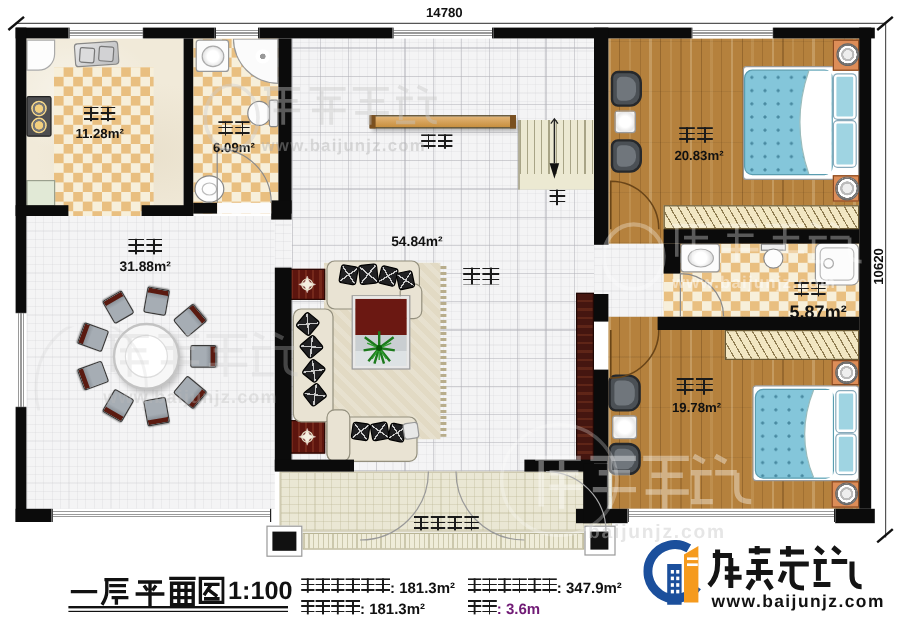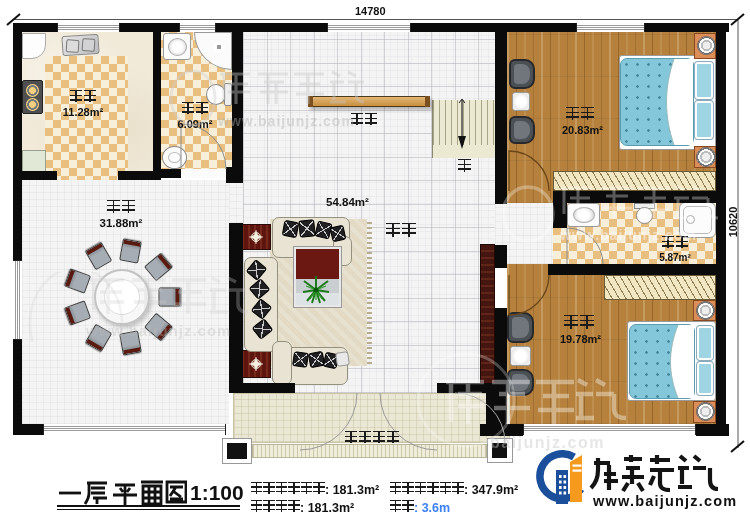--- a/index.html
+++ b/index.html
@@ -255,21 +255,21 @@
 <div class="lbl" style="left:562px;top:106px;width:36px">
   <span class="z" style="width:13px;height:13px"></span><span class="z" style="width:13px;height:13px"></span>
   <div class="num" style="font-size:11px">20.83m²</div>
 </div>
 <div class="lbl" style="left:560px;top:315px;width:38px">
   <span class="z" style="width:14px;height:14px"></span><span class="z" style="width:14px;height:14px"></span>
   <div class="num" style="font-size:11px">19.78m²</div>
 </div>
 <div class="lbl" style="left:658px;top:234px;width:34px">
   <span class="z" style="width:12px;height:12px"></span><span class="z" style="width:12px;height:12px"></span>
-  <div class="num" style="font-size:10px">5.87m²</div>
+  <div class="num" style="font-size:15px">5.87m²</div>
 </div>
 <div class="lbl" style="left:348px;top:111px;width:32px">
   <span class="z" style="width:12px;height:12px"></span><span class="z" style="width:12px;height:12px"></span>
 </div>
 <div class="lbl" style="left:456px;top:158px;width:16px">
   <span class="z" style="width:13px;height:13px"></span>
 </div>
 <div class="lbl" style="left:344px;top:429px;width:56px">
   <span class="z" style="width:12px;height:12px"></span><span class="z" style="width:12px;height:12px"></span><span class="z" style="width:12px;height:12px"></span><span class="z" style="width:12px;height:12px"></span>
 </div>
@@ -299,21 +299,21 @@
 <div class="a" style="left:57px;top:509px;width:183px;height:1px;background:#111"></div>
 <div class="a" style="left:250px;top:482px;font-size:12.5px;font-weight:bold;color:#111">
   <span class="z2"></span><span class="z2"></span><span class="z2"></span><span class="z2"></span><span class="z2"></span><span class="z2"></span>: 181.3m²
 </div>
 <div class="a" style="left:250px;top:500px;font-size:12.5px;font-weight:bold;color:#111">
   <span class="z2"></span><span class="z2"></span><span class="z2"></span><span class="z2"></span>: 181.3m²
 </div>
 <div class="a" style="left:389px;top:482px;font-size:12.5px;font-weight:bold;color:#111">
   <span class="z2"></span><span class="z2"></span><span class="z2"></span><span class="z2"></span><span class="z2"></span><span class="z2"></span>: 347.9m²
 </div>
-<div class="a" style="left:389px;top:500px;font-size:12.5px;font-weight:bold;color:#3b82f6">
+<div class="a" style="left:389px;top:500px;font-size:12.5px;font-weight:bold;color:#701a75">
   <span class="z2"></span><span class="z2"></span>: 3.6m
 </div>
 
 <div class="a" style="left:536px;top:450px">
   <svg width="214" height="66" viewBox="0 0 214 66" fill="none">
     <path d="M38 7 A22.5 22.5 0 1 0 45 39" stroke="#1b4f9c" stroke-width="7.5"></path>
     <path d="M20 20h12v34H20z" fill="#1b4f9c"></path>
     <path d="M34 12l12-7v47H34z" fill="#f59a1d"></path>
     <g fill="#fff">
       <rect x="23" y="25" width="2.6" height="3"></rect>

